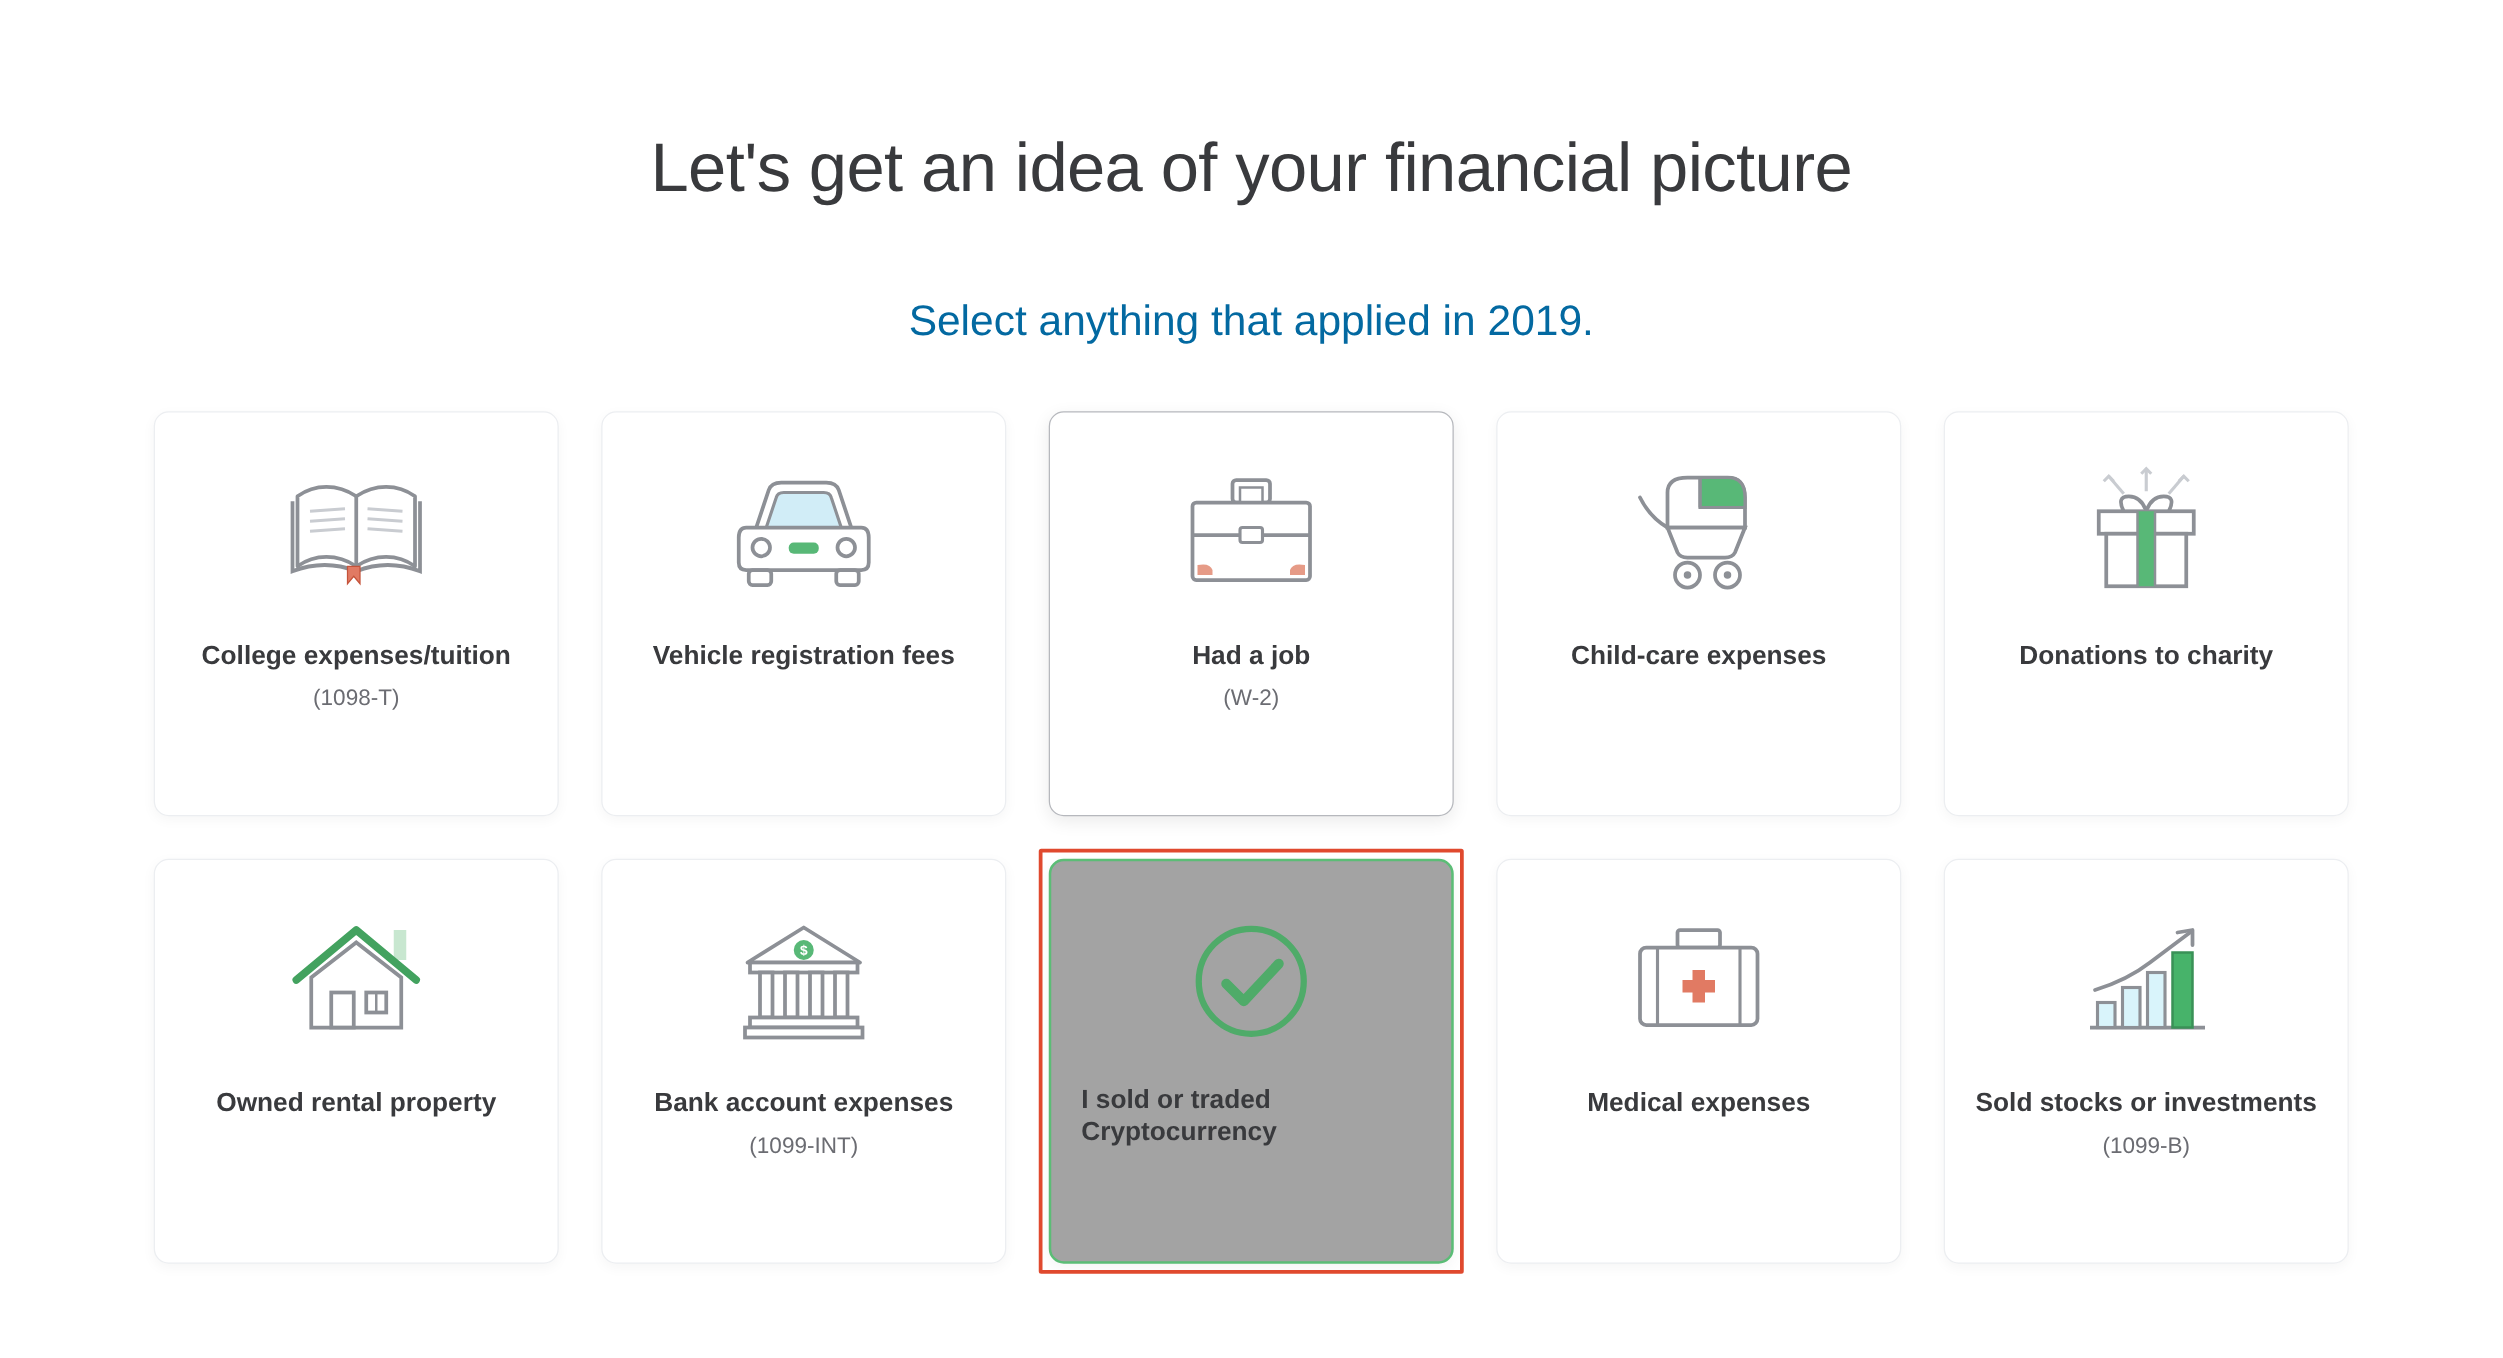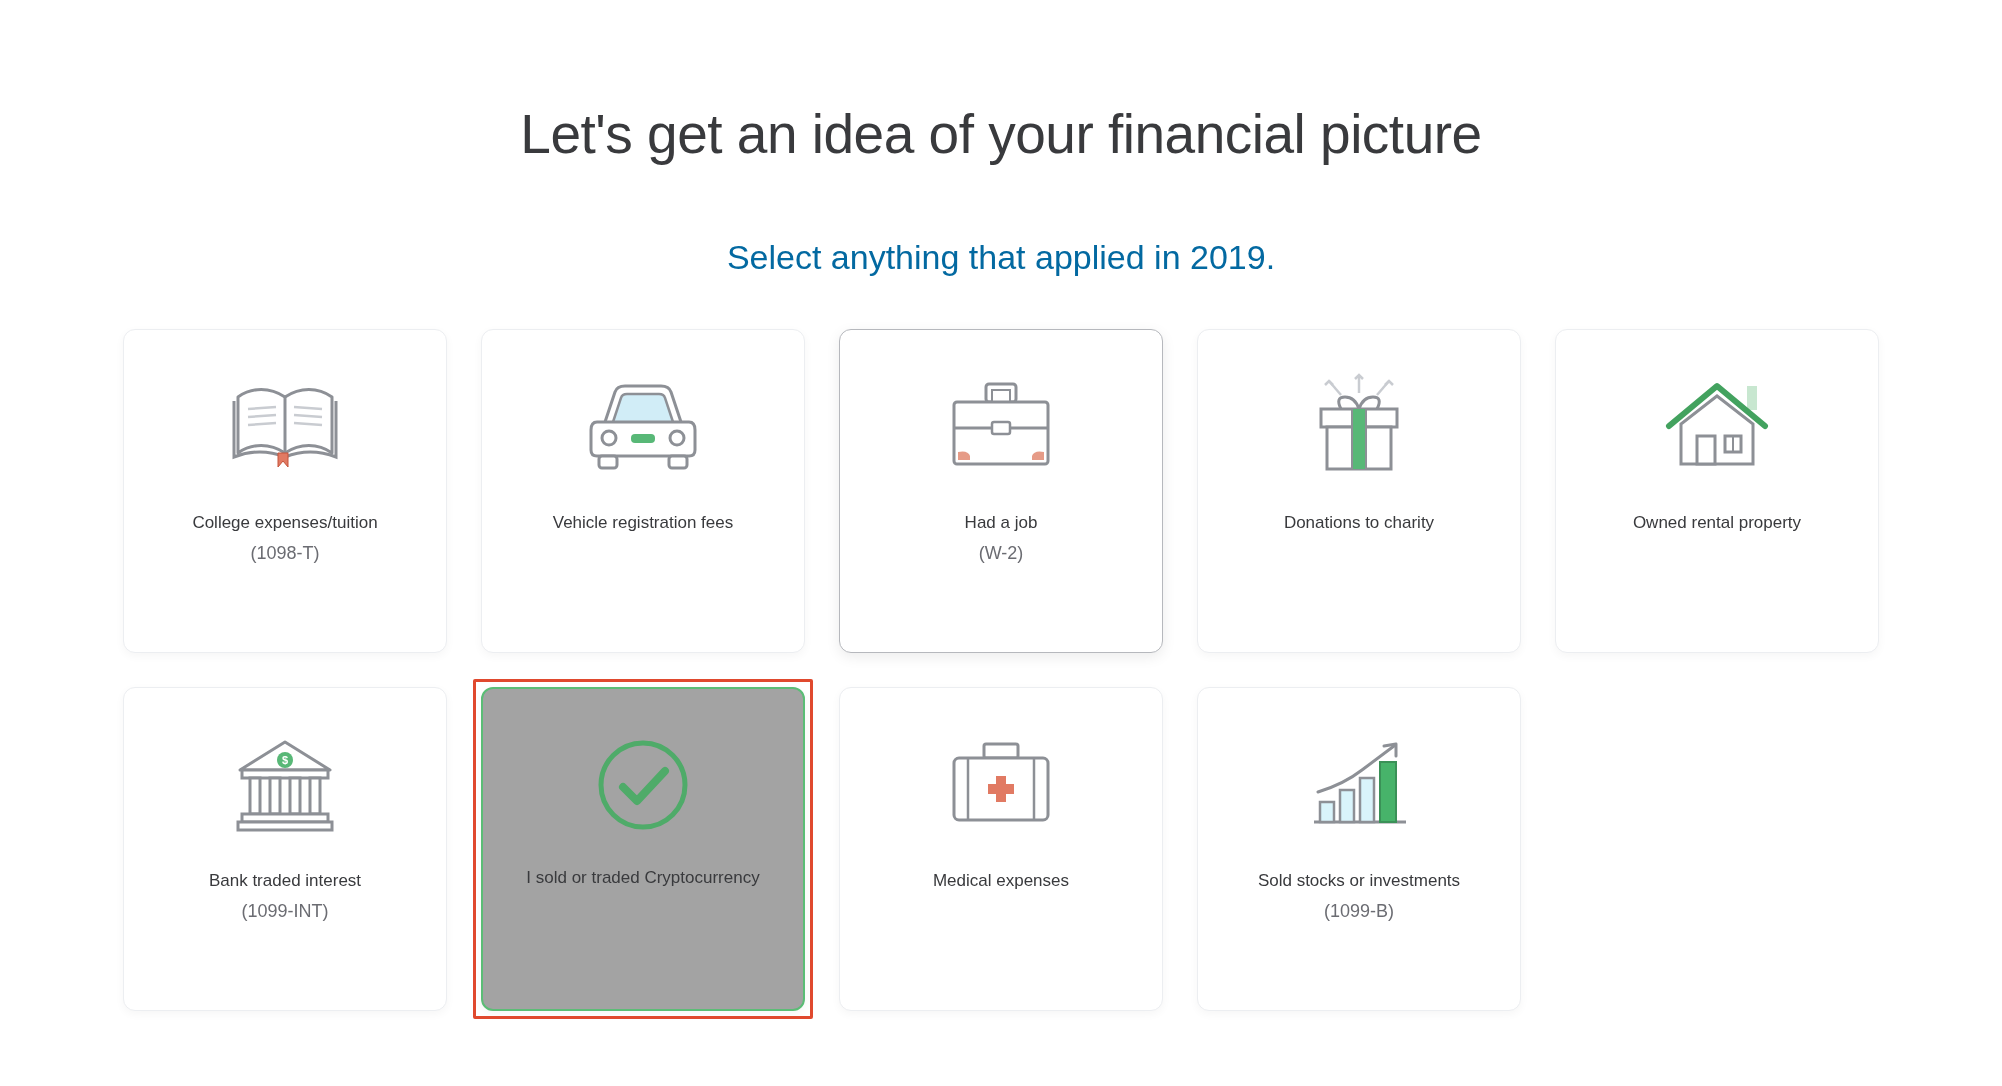--- a/index.html
+++ b/index.html
@@ -71,22 +71,22 @@
   .icon-slot {
     width: 120px;
     height: 120px;
     display: flex;
     align-items: center;
     justify-content: center;
     margin-bottom: 26px;
   }
   .card.selected .icon-slot { margin-bottom: 22px; }
   .card-label {
-    font-size: 17px;
-    font-weight: 400;
+    font-size: 21px;
+    font-weight: 700;
     color: #393a3d;
     line-height: 1.25;
     padding: 0 24px;
   }
   .card-sublabel {
     font-size: 18px;
     font-weight: 400;
     color: #6b6c72;
     text-align: right;
     margin-top: 10px;
@@ -147,20 +147,37 @@
           <line x1="8" y1="50" x2="102" y2="50" stroke="#8d9096" stroke-width="3"></line>
           <rect x="46" y="44" width="18" height="12" rx="2" fill="#fff" stroke="#8d9096" stroke-width="2.5"></rect>
           <path d="M12 82 L24 82 L24 78 Q22 72 12 74 Z" fill="#e69b87"></path>
           <path d="M98 82 L86 82 L86 78 Q88 72 98 74 Z" fill="#e69b87"></path>
         </svg>
       </div>
       <div class="card-label">Had a job</div>
       <div class="card-sublabel">(W-2)</div>
     </div>
 
+    <div class="card">
+      <div class="icon-slot">
+        <svg width="110" height="100" viewBox="0 0 110 100">
+          <path d="M30 46 L30 18 Q30 6 46 6 L78 6 Q92 6 92 22 L92 46 Z" fill="#fff" stroke="#8d9096" stroke-width="3"></path>
+          <path d="M56 6 L56 30 L92 30 L92 22 Q92 6 78 6 Z" fill="#58b877" stroke="#8d9096" stroke-width="2.5"></path>
+          <path d="M56 6 L56 30" stroke="#8d9096" stroke-width="2.5"></path>
+          <path d="M30 46 L92 46 L84 66 Q82 70 76 70 L46 70 Q40 70 38 66 Z" fill="#fff" stroke="#8d9096" stroke-width="3"></path>
+          <path d="M30 46 Q16 38 8 22" fill="none" stroke="#8d9096" stroke-width="3" stroke-linecap="round"></path>
+          <circle cx="46" cy="84" r="10" fill="#fff" stroke="#8d9096" stroke-width="3"></circle>
+          <circle cx="78" cy="84" r="10" fill="#fff" stroke="#8d9096" stroke-width="3"></circle>
+          <circle cx="46" cy="84" r="3" fill="#8d9096"></circle>
+          <circle cx="78" cy="84" r="3" fill="#8d9096"></circle>
+        </svg>
+      </div>
+      <div class="card-label">Child-care expenses</div>
+
+    </div>
 
     <div class="card">
       <div class="icon-slot">
         <svg width="116" height="110" viewBox="0 0 116 110">
           <line x1="58" y1="22" x2="58" y2="4" stroke="#c9ccd1" stroke-width="2.5"></line>
           <line x1="40" y1="24" x2="28" y2="10" stroke="#c9ccd1" stroke-width="2.5"></line>
           <line x1="76" y1="24" x2="88" y2="10" stroke="#c9ccd1" stroke-width="2.5"></line>
           <polyline points="24,14 28,10 32,14" fill="none" stroke="#c9ccd1" stroke-width="2.5"></polyline>
           <polyline points="54,8 58,4 62,8" fill="none" stroke="#c9ccd1" stroke-width="2.5"></polyline>
           <polyline points="84,14 88,10 92,14" fill="none" stroke="#c9ccd1" stroke-width="2.5"></polyline>
@@ -199,21 +216,21 @@
           <text x="55" y="30" font-size="11" font-weight="bold" text-anchor="middle" fill="#fff">$</text>
           <rect x="12" y="36" width="86" height="8" fill="#fff" stroke="#8d9096" stroke-width="3"></rect>
           <rect x="20" y="44" width="10" height="36" fill="#fff" stroke="#8d9096" stroke-width="3"></rect>
           <rect x="40" y="44" width="10" height="36" fill="#fff" stroke="#8d9096" stroke-width="3"></rect>
           <rect x="60" y="44" width="10" height="36" fill="#fff" stroke="#8d9096" stroke-width="3"></rect>
           <rect x="80" y="44" width="10" height="36" fill="#fff" stroke="#8d9096" stroke-width="3"></rect>
           <rect x="12" y="80" width="86" height="8" fill="#fff" stroke="#8d9096" stroke-width="3"></rect>
           <rect x="8" y="88" width="94" height="8" fill="#fff" stroke="#8d9096" stroke-width="3"></rect>
         </svg>
       </div>
-      <div class="card-label">Bank traded interest</div>
+      <div class="card-label">Bank account expenses</div>
       <div class="card-sublabel">(1099-INT)</div>
     </div>
 
     <div class="card selected">
       <div class="highlight-frame"></div>
       <div class="icon-slot">
         <svg width="100" height="100" viewBox="0 0 100 100">
           <circle cx="50" cy="50" r="42" fill="none" stroke="#4fab69" stroke-width="5"></circle>
           <path d="M30 52 L44 66 L72 36" fill="none" stroke="#4fab69" stroke-width="8" stroke-linecap="round" stroke-linejoin="round"></path>
         </svg>

